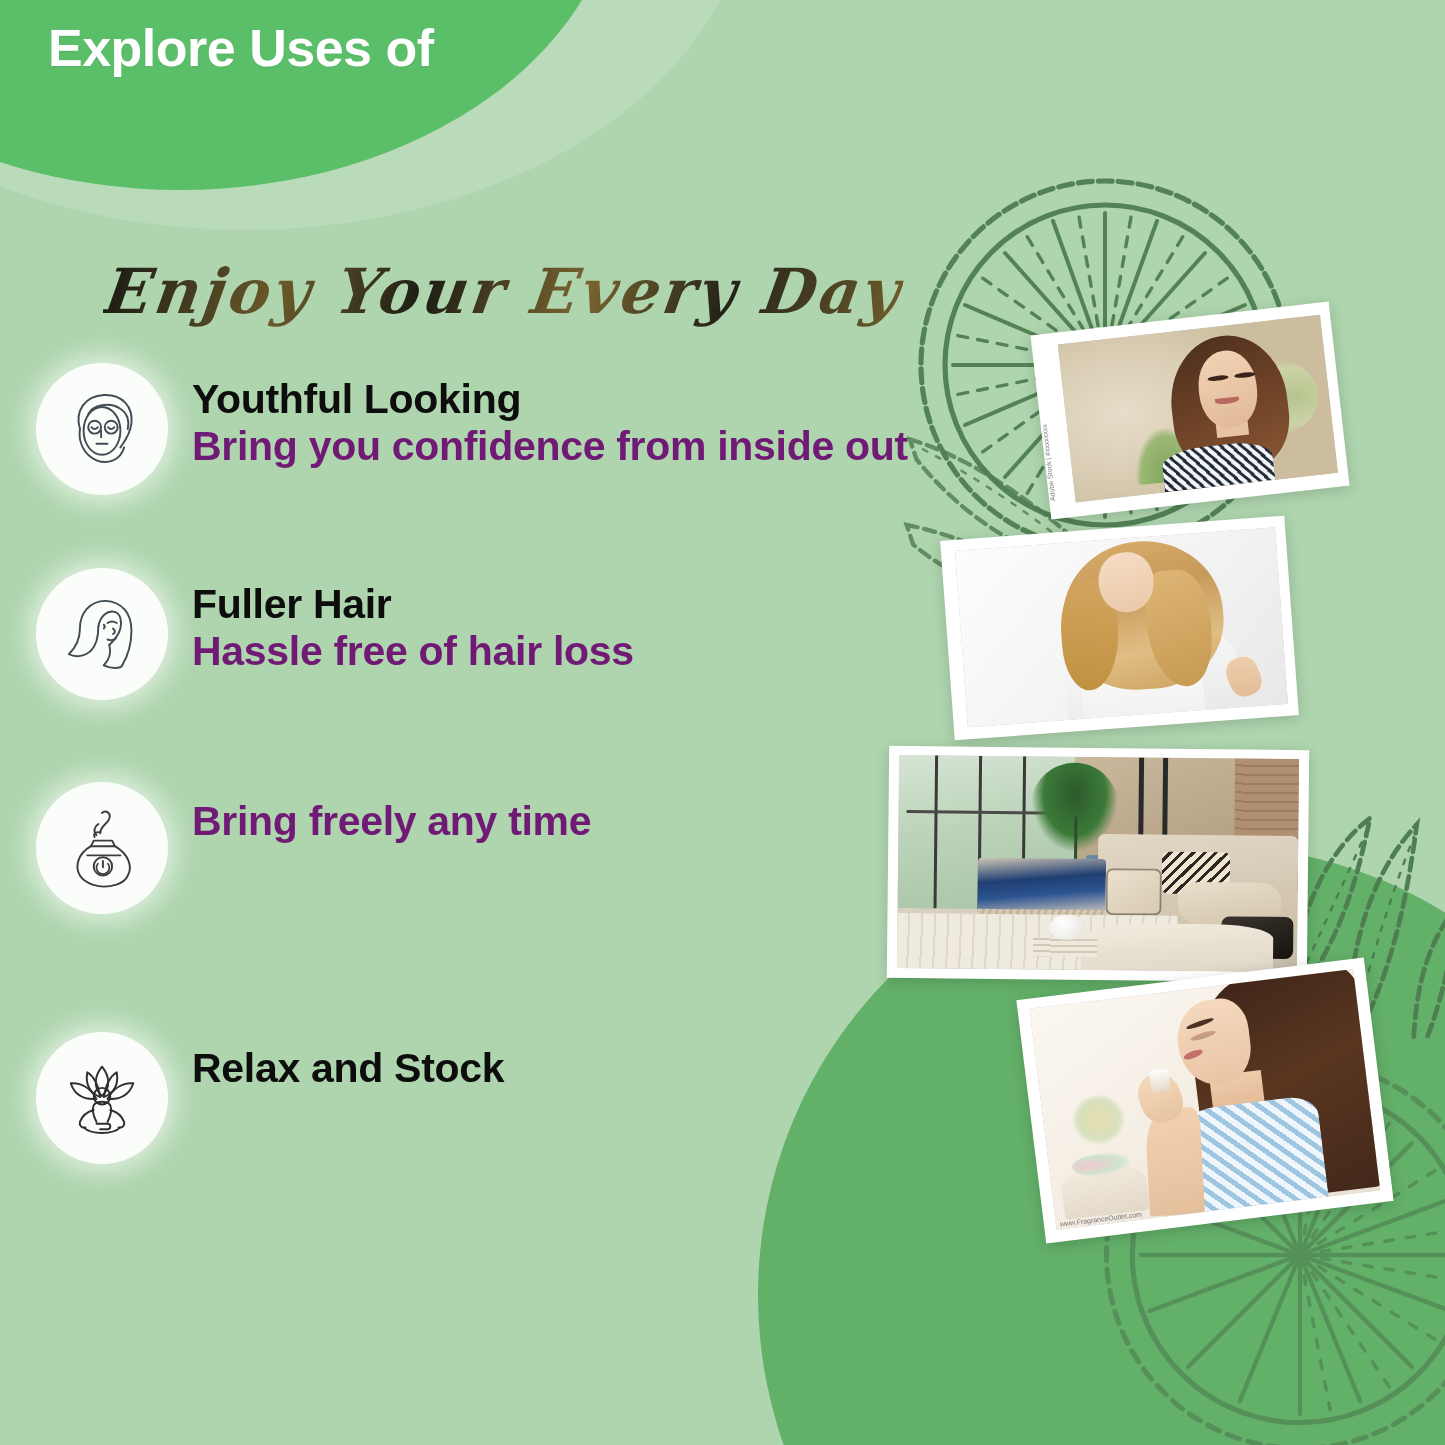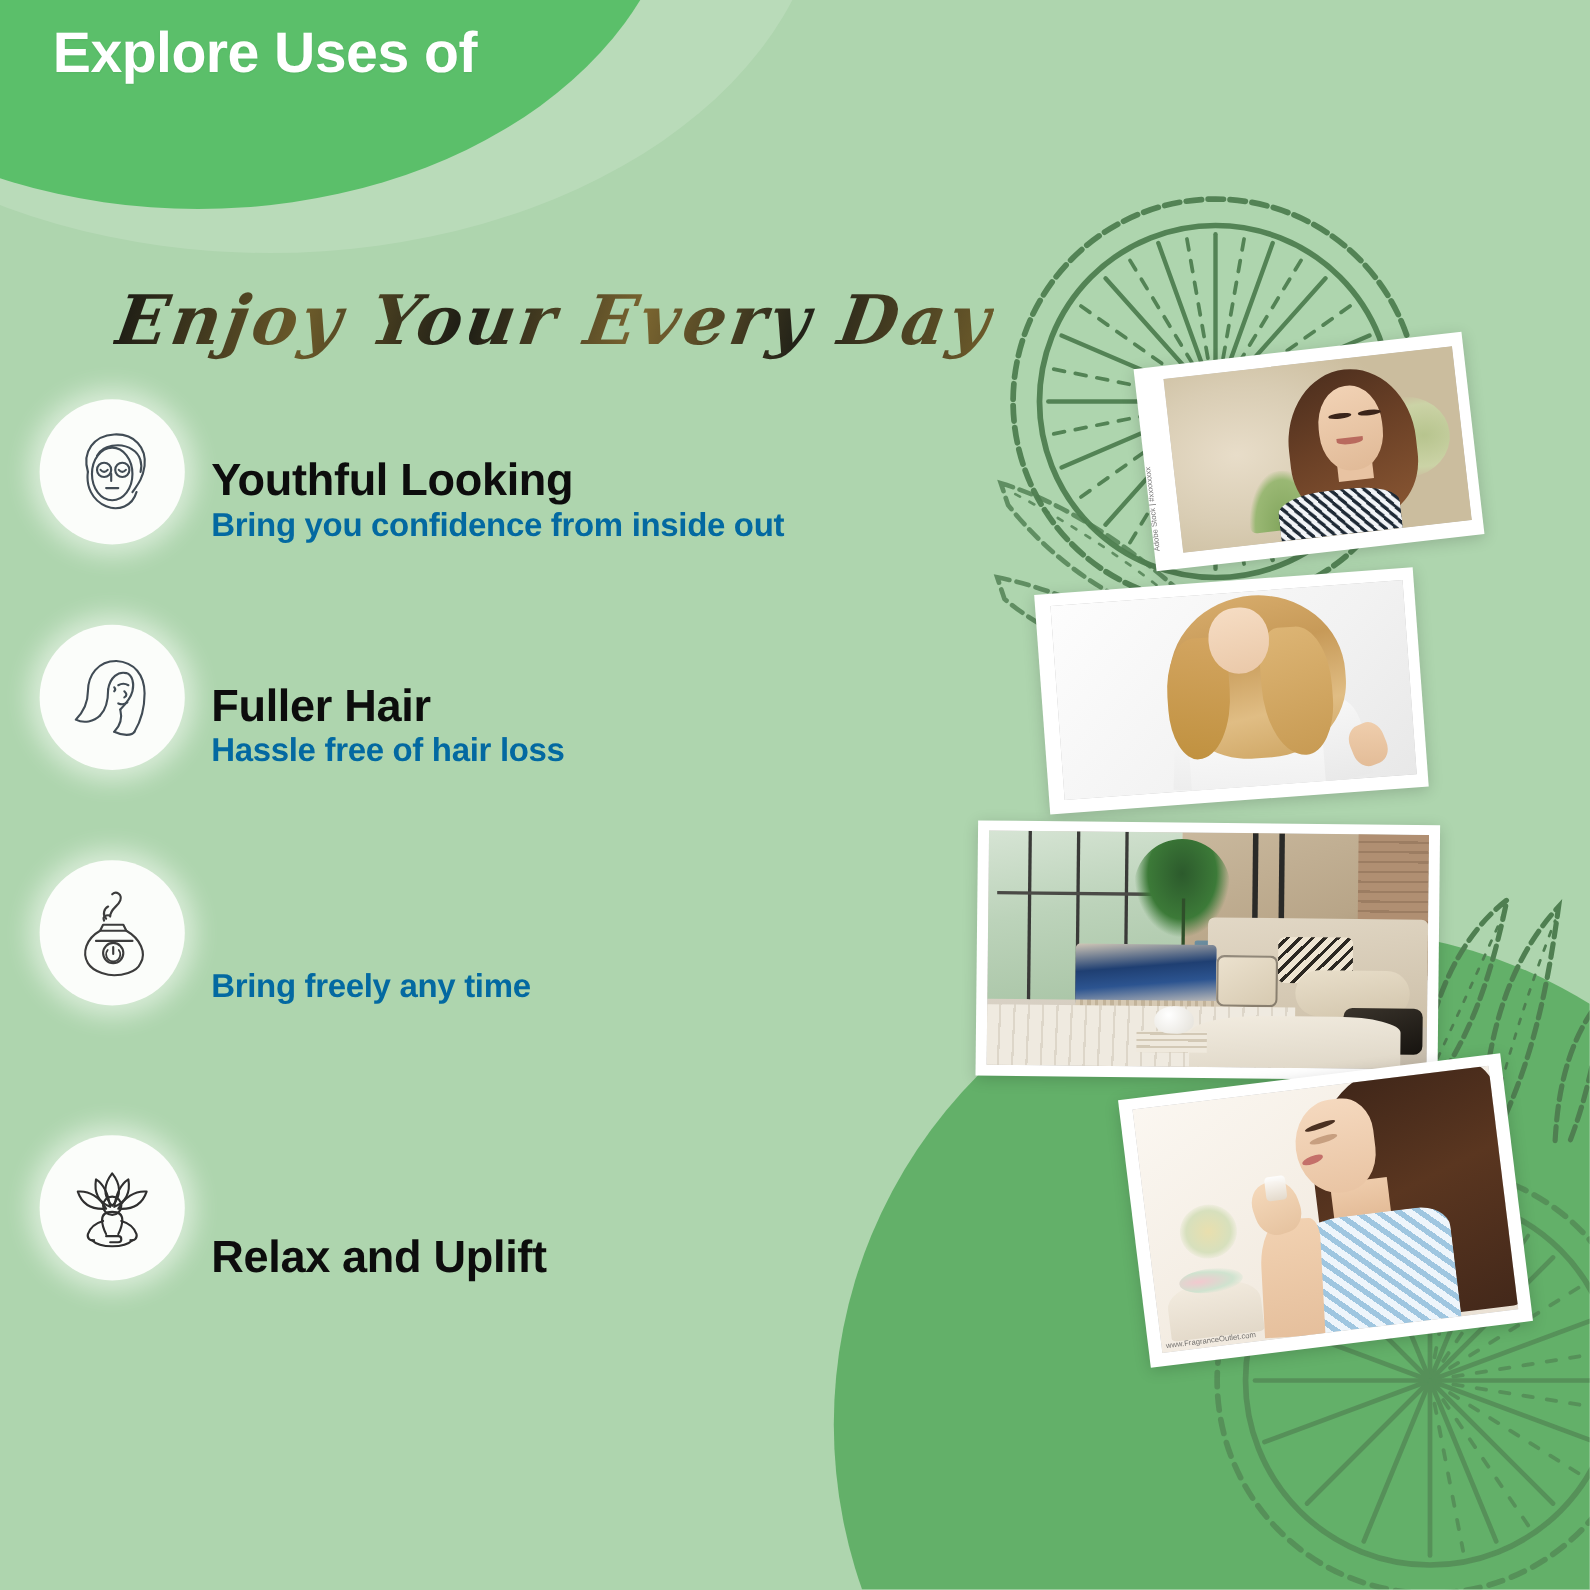--- a/index.html
+++ b/index.html
@@ -64,42 +64,42 @@
     letter-spacing:3px;
     transform:skewX(-9deg);
     background:linear-gradient(98deg,#1b1b14 0%,#6b5a2a 22%,#1d1d15 40%,#7a6530 60%,#222218 78%,#6e5c2b 100%);
     -webkit-background-clip:text;
     background-clip:text;
     color:transparent;
     white-space:nowrap;
   }
 
   
-  .row{position:absolute;left:36px;z-index:6;display:flex;align-items:flex-end;}
+  .row{position:absolute;left:36px;z-index:6;display:flex;align-items:flex-start;}
   .row-1{top:363px;}
   .row-2{top:568px;}
   .row-3{top:782px;}
   .row-4{top:1032px;}
 
   .icon-circle{
     width:132px;height:132px;border-radius:50%;
     background:#fbfdfa;
     display:flex;align-items:center;justify-content:center;
     flex:0 0 132px;
     box-shadow:0 0 22px 10px rgba(253,255,252,0.55);
   }
   .icon-circle svg{display:block;}
 
   .row-text{margin-left:24px;padding-top:14px;}
   .b-title{
     font-size:41px;font-weight:bold;color:#0d0d0d;
     line-height:1.08;white-space:nowrap;letter-spacing:-0.3px;
   }
   .b-sub{
-    font-size:30px;font-weight:bold;color:#0369a1;
+    font-size:41px;font-weight:bold;color:#701a75;
     line-height:1.12;white-space:nowrap;letter-spacing:-0.3px;margin-top:3px;
   }
 
   
   .photo{
     position:absolute;z-index:7;
     background:#ffffff;
     box-shadow:0 3px 14px rgba(0,0,0,0.17);
     overflow:hidden;
   }
@@ -430,21 +430,21 @@
           <path d="M40 62 C40 56 44 54 50 54 C56 54 60 56 60 62 C60 68 58 72 56 76"></path>
           <path d="M44 76 C42 72 40 68 40 62"></path>
           <path d="M41 63 C34 65 28 70 26 76 C25 80 28 83 32 82"></path>
           <path d="M59 63 C66 65 72 70 74 76 C75 80 72 83 68 82"></path>
           <path d="M30 82 C34 86 42 88 50 88 C58 88 66 86 70 82"></path>
           <path d="M44 78 h12 a3 3 0 0 1 0 6 h-8"></path>
         </g>
       </svg>
     </div>
     <div class="row-text">
-      <div class="b-title">Relax and Uplift</div>
+      <div class="b-title">Relax and Stock</div>
     </div>
   </div>
 
   <div class="photo" id="photo1">
     <div class="inner">
       <div class="p1bg"></div>
       <div class="p1plant2"></div>
       <div class="p1plant"></div>
       <div class="p1hair"></div>
       <div class="p1neck"></div>

